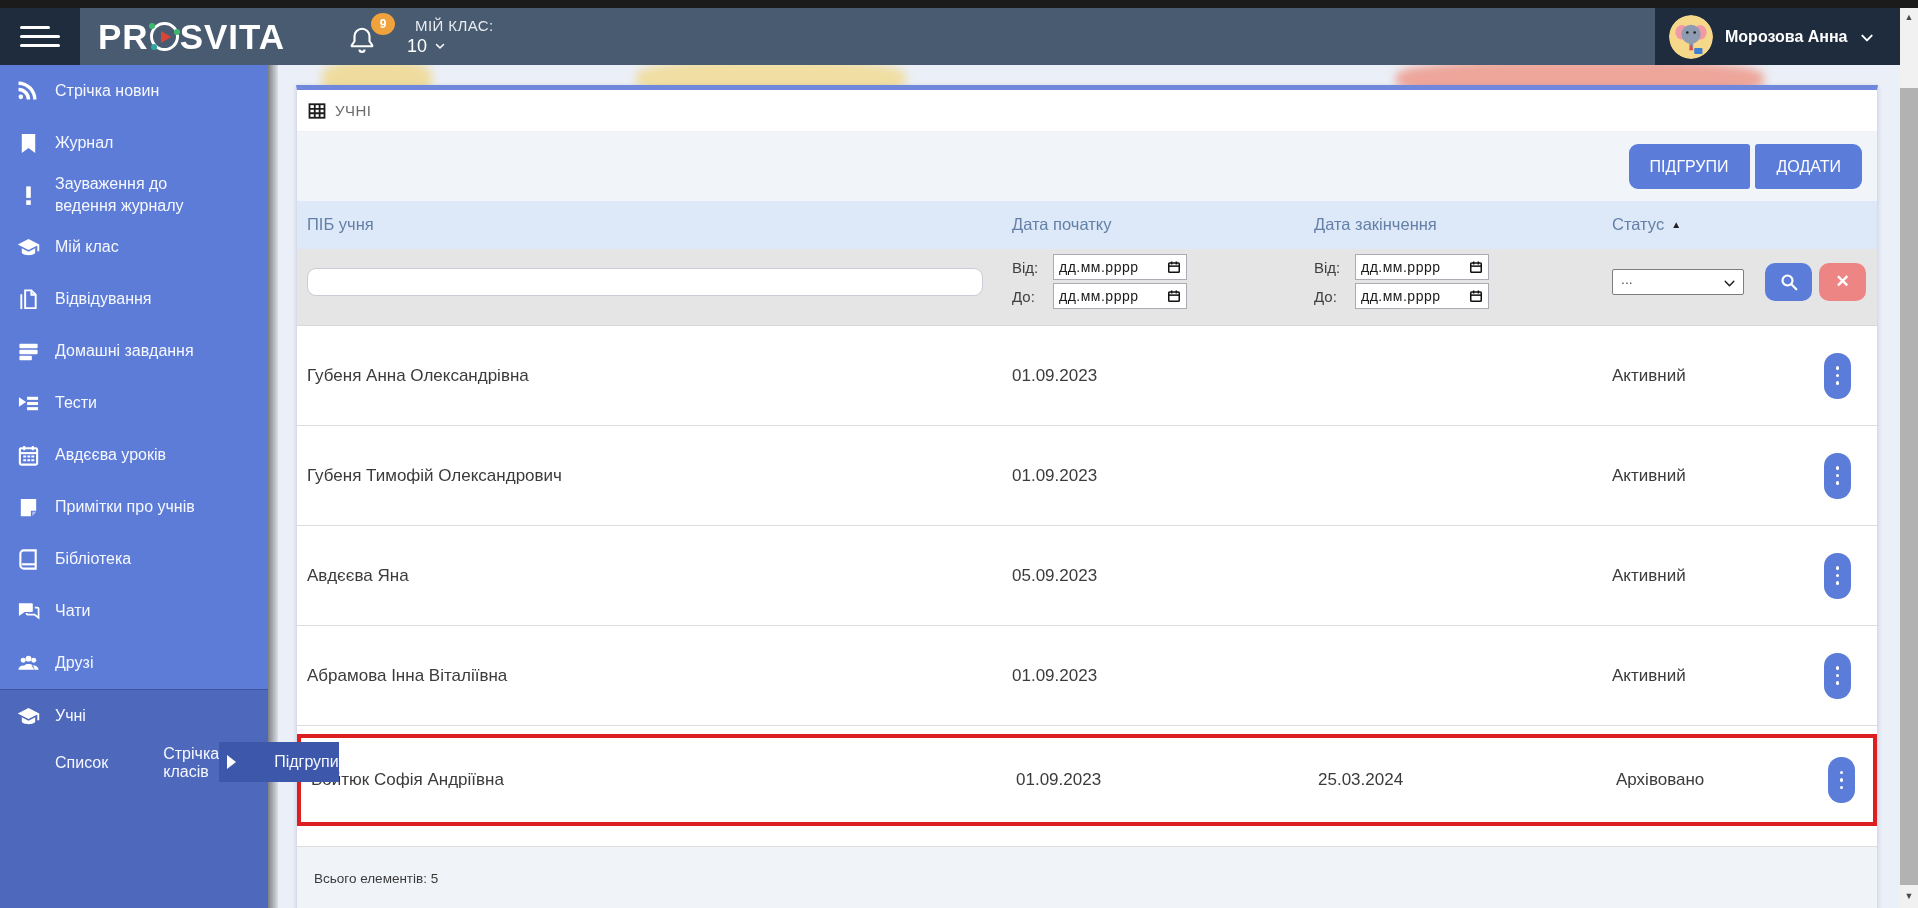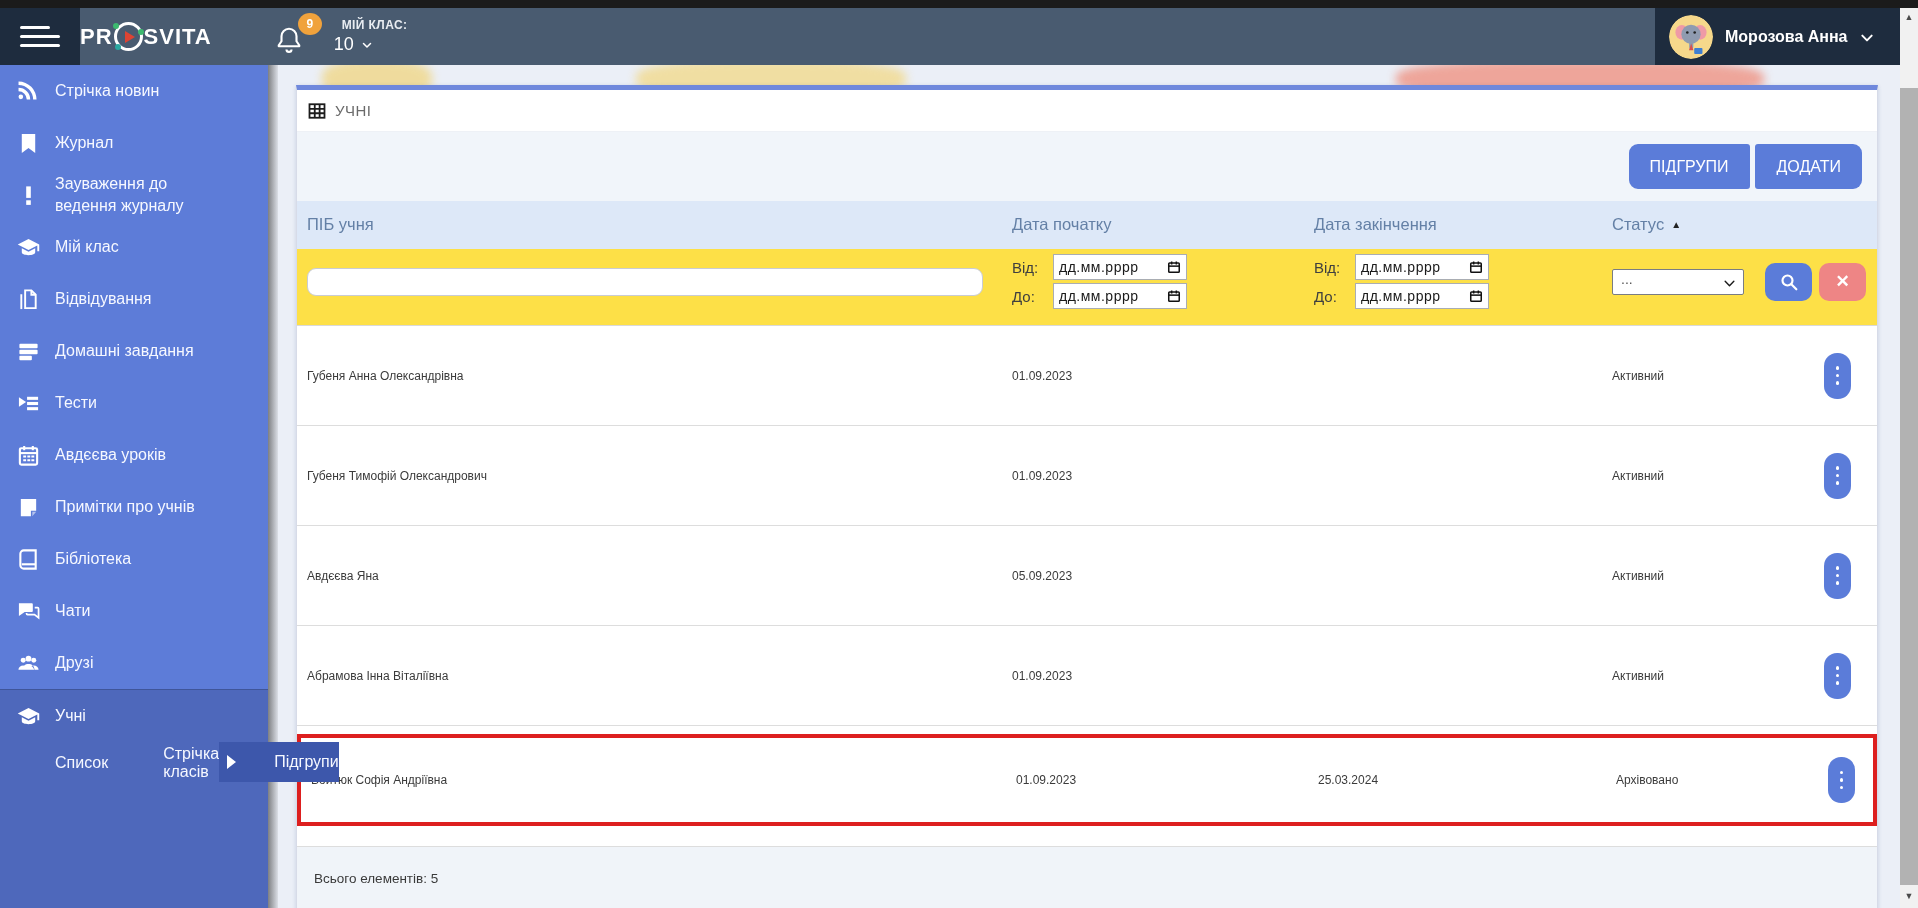--- a/index.html
+++ b/index.html
@@ -12,38 +12,38 @@
   
   .topbar { position:absolute; left:0; top:8px; width:1900px; height:57px; background:#495b70;
     display:flex; align-items:center; z-index:50; }
   .hamburger-box { width:80px; height:57px; background:#1e2c3e; display:flex; align-items:center; justify-content:center; cursor:pointer; }
   .hamburger-box .lines { display:flex; flex-direction:column; gap:6px; }
   .hamburger-box .lines i { display:block; height:3px; background:#fff; border-radius:2px; }
   .hamburger-box .lines i:nth-child(1){ width:30px; }
   .hamburger-box .lines i:nth-child(2){ width:40px; }
   .hamburger-box .lines i:nth-child(3){ width:40px; }
 
-  .logo { display:flex; align-items:center; color:#fff; font-weight:bold;
-    font-size:22px; letter-spacing:1px; }
+  .logo { display:flex; align-items:center; margin-left:18px; color:#fff; font-weight:bold;
+    font-size:35px; letter-spacing:1px; }
   .logo .o-icon { position:relative; width:29px; height:29px; border:3.5px solid #fff; border-radius:50%;
     margin:0 1px; display:inline-flex; align-items:center; justify-content:center; }
   .logo .o-icon .play { width:0; height:0; border-left:10px solid #dd4433; border-top:6px solid transparent;
     border-bottom:6px solid transparent; margin-left:3px; }
   .logo .o-icon .dot { position:absolute; width:6px; height:6px; border-radius:50%; }
   .logo .o-icon .dot.d1 { background:#3db96f; left:-4px; top:-2px; }
   .logo .o-icon .dot.d2 { background:#3db96f; right:-4px; top:4px; }
   .logo .o-icon .dot.d3 { background:#2aa8a0; left:-2px; bottom:-2px; }
 
   .bell-wrap { position:relative; margin-left:62px; width:34px; height:36px; cursor:pointer; }
   .bell-wrap svg { width:30px; height:30px; color:#fff; position:absolute; left:0; bottom:0; }
   .badge { position:absolute; right:-14px; top:-6px; min-width:24px; height:22px; background:#f0a23c;
     border-radius:50%; color:#fff; font-size:12px; font-weight:bold; display:flex; align-items:center;
     justify-content:center; }
   .class-select { margin-left:26px; color:#fff; cursor:pointer; }
-  .class-select .cl-label { font-size:12px; font-weight:bold; letter-spacing:.4px; color:#e9edf2;padding-left:8px; }
+  .class-select .cl-label { font-size:15px; font-weight:normal; letter-spacing:.4px; color:#e9edf2;padding-left:8px; }
   .class-select .cl-value { font-size:18px; display:flex; align-items:center; gap:7px; margin-top:2px; }
   .chev { width:12px; height:12px; }
   .chev svg { width:12px; height:12px; color:#fff; display:block; }
 
   .user-box { margin-left:auto; width:245px; height:57px; background:#1e2c3e; display:flex;
     align-items:center; padding:0 14px; gap:12px; cursor:pointer; }
   .avatar { width:44px; height:44px; border-radius:50%; overflow:hidden; flex:0 0 auto; }
   .avatar svg { width:44px; height:44px; display:block; }
   .user-name { color:#fff; font-weight:bold; font-size:16px; white-space:nowrap; }
   .user-box .chev svg { width:14px; height:14px; }
@@ -91,21 +91,21 @@
   .btn { border:none; color:#fff; background:#5b7cd9; font-size:16px; height:45px; padding:0 21px;
     cursor:pointer; font-family:inherit; }
   .btn.subgroups { border-radius:9px 3px 3px 9px; }
   .btn.add { border-radius:3px 9px 9px 3px;padding-left:22px; }
 
   .grid-row { display:grid; grid-template-columns:705px 302px 298px 212px 1fr; }
   .thead { height:50px; background:#dde8f8; align-items:center; color:#6480a6; font-size:16.5px; }
   .thead > div { padding-left:10px; display:flex; align-items:center; gap:7px; }
   .sort-arrow { font-size:10px; color:#222; }
 
-  .filter-row { height:80px; background:#fde047; align-items:center; border-bottom:1px solid #d9d9d9; }
+  .filter-row { height:80px; background:#e5e5e5; align-items:center; border-bottom:1px solid #d9d9d9; }
   .filter-row > div { padding-left:10px; }
   .name-filter { width:676px; height:28px; border:1px solid #c9ccd4; border-radius:9px; background:#fff;
     outline:none; padding:0 10px; font-size:14px; font-family:inherit; }
   .date-pair { display:flex; flex-direction:column; gap:3px; }
   .date-line { display:flex; align-items:center; gap:9px; }
   .date-line .dlabel { font-size:15px; color:#3f3f3f; width:32px; }
   .date-field { width:134px; height:25px; border:1px solid #a9adb3; background:#fff; display:flex;
     align-items:center; justify-content:space-between; padding:12px 5px; cursor:text; }
   .date-field .dtext { font-size:14px; color:#1a1a1a; letter-spacing:.5px; }
   .date-field .cal { color:#111; display:flex; }
@@ -117,21 +117,21 @@
   .status-select .sel-chev { position:absolute; right:7px; top:6px; color:#1a1a1a; }
   .status-select .sel-chev svg { width:13px; height:13px; }
   .icon-btn { width:47px; height:38px; border:none; border-radius:10px; cursor:pointer; display:flex;
     align-items:center; justify-content:center; color:#fff; }
   .icon-btn.search { background:#5b7cd9; margin-left:21px; }
   .icon-btn.search svg { width:20px; height:20px; }
   .icon-btn.clear { background:#ee8585; margin-left:7px; font-size:17px; font-weight:bold; }
 
   .tbody { display:flex; flex-direction:column; }
   .trow { height:100px; align-items:center; border-bottom:1px solid #ddd; background:#fff;
-    color:#3b3b3b; font-size:12px; }
+    color:#3b3b3b; font-size:17px; }
   .trow > div { padding-left:10px; }
   .trow .actions-cell { display:flex; justify-content:flex-end; padding-right:26px; }
   .dots-btn { width:27px; height:46px; border:none; border-radius:13px; background:#5b7cd9; cursor:pointer;
     display:flex; flex-direction:column; align-items:center; justify-content:center; gap:4px; }
   .dots-btn i { width:3.5px; height:3.5px; border-radius:50%; background:#fff; }
   .trow.highlighted { margin-top:8px; border:4px solid #dd1f1f; height:92px; }
 
   .table-footer { margin-top:20px; background:#f0f4f9; border-top:1px solid #ddd; height:80px;
     padding:24px 0 0 17px; font-size:13.5px; color:#3a3a3a; }
 

